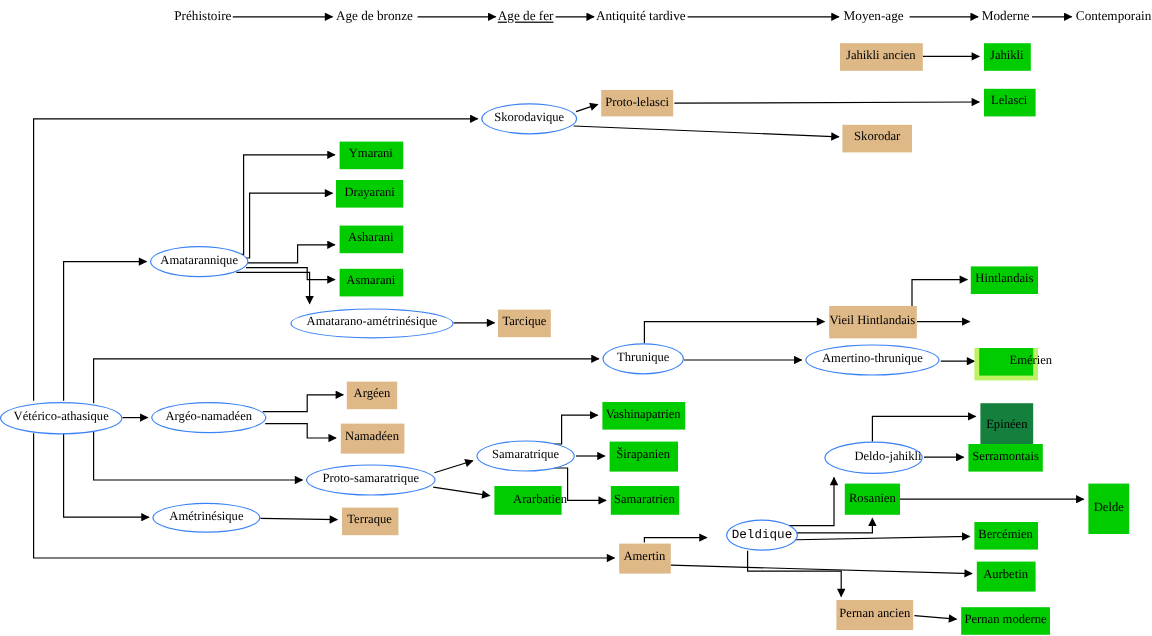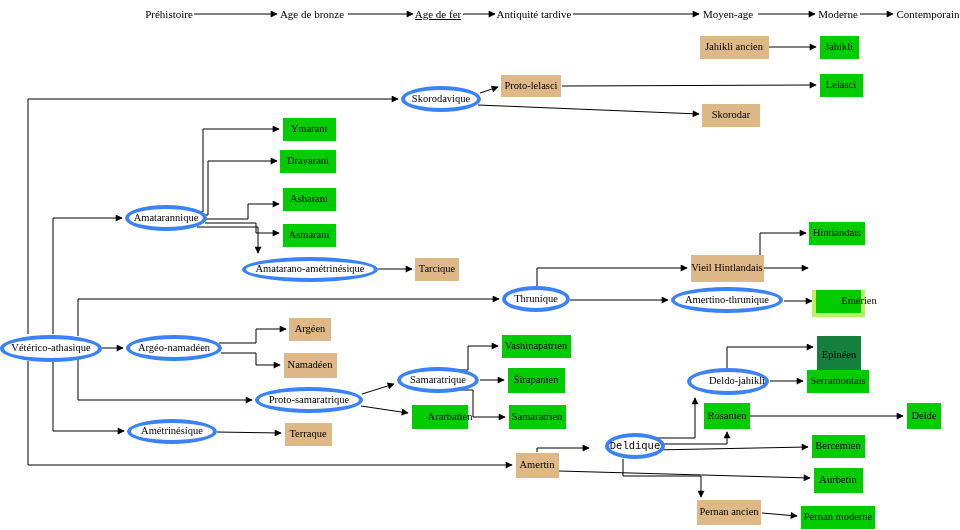--- a/index.html
+++ b/index.html
@@ -6,21 +6,21 @@
   #canvas{
     position:relative;width:960px;height:530px;background:#ffffff;
     font-family:"Liberation Serif","DejaVu Serif",serif;overflow:hidden;
   }
   #edges-svg{position:absolute;left:0;top:0;width:960px;height:530px;}
   .node{
     position:absolute;display:flex;align-items:center;justify-content:center;
     font-size:10.5px;line-height:1;color:#000;white-space:nowrap;box-sizing:border-box;
     text-align:center;
   }
-  .node.ellipse{border:4px solid #3b82f6;border-radius:50%;background:#fff;}
+  .node.ellipse{border:1px solid #3b82f6;border-radius:50%;background:#fff;}
   .node.box{border:none;}
   .timeline-label{
     position:absolute;transform:translate(-50%,-50%);
     font-size:11px;color:#000;white-space:nowrap;
   }
 </style>
 </head>
 <body>
 
 <div id="canvas">
@@ -184,21 +184,21 @@
     </div>
     <div class="node box" style="left: 817px; top: 335.5px; width: 44px; height: 39px; background: #15803d;">
       <span>Epinéen</span>
     </div>
     <div class="node box" style="left: 807px; top: 369.5px; width: 62px; height: 23px; background: rgb(0, 204, 0);">
       <span>Serramontais</span>
     </div>
     <div class="node box" style="left: 704px; top: 403px; width: 46px; height: 26px; background: rgb(0, 204, 0);">
       <span>Rosanien</span>
     </div>
-    <div class="node box" style="left: 907px; top: 403px; width: 34px; height: 26px; background: rgb(0, 204, 0);">
+    <div class="node box" style="left: 907px; top: 403px; width: 34px; height: 42px; background: rgb(0, 204, 0);">
       <span>Delde</span>
     </div>
     <div class="node box" style="left: 811.5px; top: 434.5px; width: 53px; height: 23px; background: rgb(0, 204, 0);">
       <span>Bercémien</span>
     </div>
     <div class="node box" style="left: 813.5px; top: 467.5px; width: 49px; height: 25px; background: rgb(0, 204, 0);">
       <span>Aurbetin</span>
     </div>
     <div class="node box" style="left: 801px; top: 505.5px; width: 74px; height: 23px; background: rgb(0, 204, 0);">
       <span>Pernan moderne</span>

